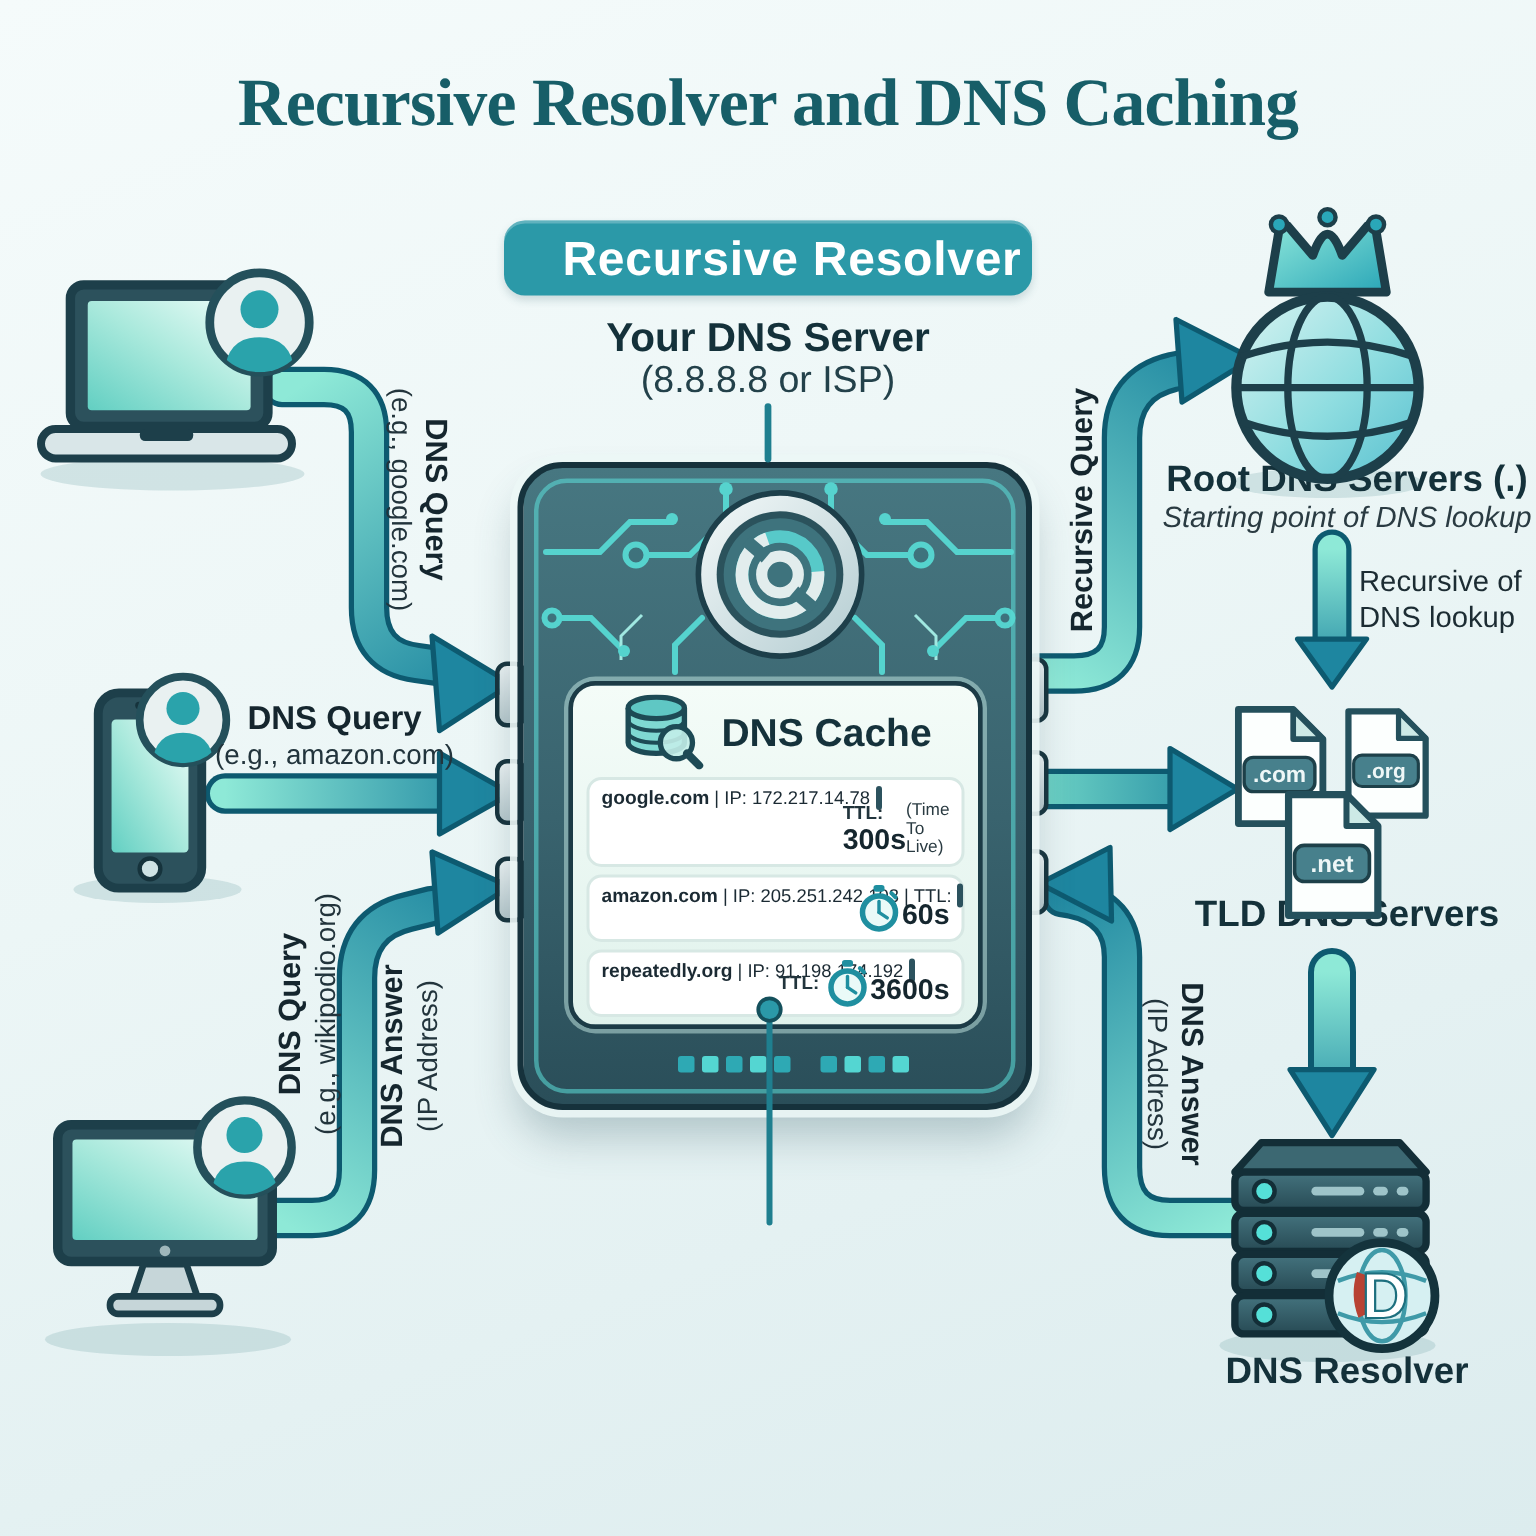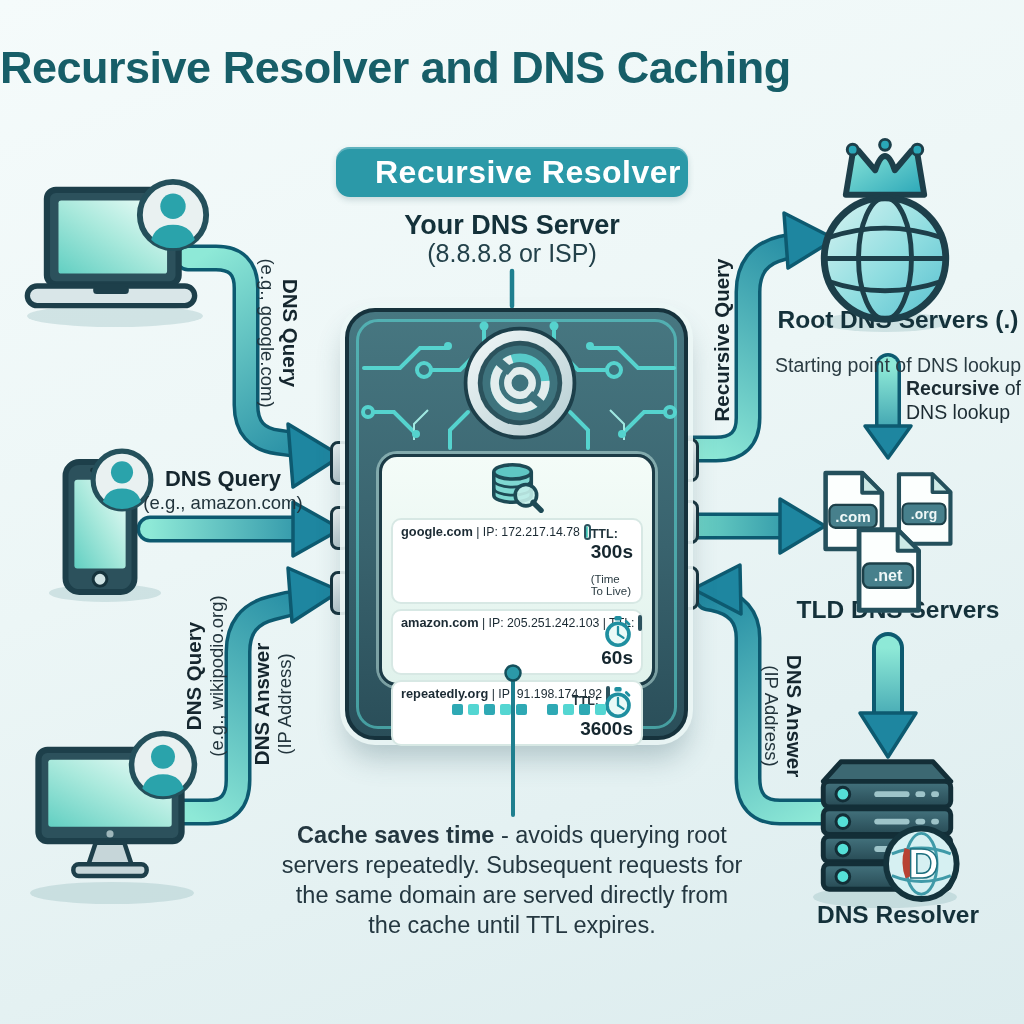--- a/index.html
+++ b/index.html
@@ -1,21 +1,21 @@
 <!DOCTYPE html>
 <html><head>
 <meta charset="utf-8">
 <style>
   html,body{margin:0;padding:0;background:#dfecee;}
   .canvas{position:relative;width:1024px;height:1024px;overflow:hidden;
     background:linear-gradient(160deg,#f5fbfb 0%,#ecf6f6 45%,#dcecee 100%);
     font-family:"Liberation Sans",sans-serif;color:#1c2c33;}
   .abs{position:absolute;}
-  .title{left:0;top:42px;width:1024px;font-size:45px;font-weight:bold;
-    color:#175e68;letter-spacing:-.5px;}
+  .title{left:0;top:42px;width:1024px;text-align:center;font-size:45px;font-weight:bold;
+    color:#175e68;letter-spacing:-.5px;font-family:Liberation Serif, serif;}
   .badge{left:336px;top:147px;width:352px;height:50px;background:#2b99a8;border-radius:14px;
     display:flex;align-items:center;justify-content:center;box-shadow:inset 0 2px 0 rgba(255,255,255,.25),0 3px 6px rgba(40,90,100,.2);}
   .badge span{color:#fff;font-size:32px;font-weight:bold;letter-spacing:.5px;margin-left:32px;}
   .srv-title{left:312px;top:210px;width:400px;text-align:center;font-size:27px;font-weight:bold;color:#14313a;}
   .srv-sub{left:312px;top:239px;width:400px;text-align:center;font-size:25px;color:#23414a;}
   
   .server{left:345px;top:308px;width:343px;height:432px;border-radius:30px;
     background:linear-gradient(180deg,#477781 0%,#39636e 55%,#2a4e59 100%);
     border:4px solid #16323c;box-sizing:border-box;z-index:2;
     box-shadow:0 0 0 5px rgba(236,247,246,.9),0 18px 28px rgba(55,95,105,.30);}
@@ -26,35 +26,35 @@
     padding:6px 9px;display:flex;flex-direction:column;gap:5px;box-shadow:0 0 0 3px rgba(200,235,230,.5);}
   .ph{display:flex;align-items:center;justify-content:center;gap:10px;height:50px;flex:none;}
   .ph .t{font-size:26px;font-weight:bold;color:#15323b;}
   .card{background:#fff;border:2px solid #d7e8e4;border-radius:10px;flex:1;
     display:flex;justify-content:space-between;padding:4px 8px;box-sizing:border-box;}
   .cl{display:flex;flex-direction:row;justify-content:flex-start;gap:4px;min-width:0;}
   .line{font-size:12.3px;white-space:nowrap;color:#1b2a33;}
   .line b{font-size:12.8px;}
   .track{width:158px;height:12px;border:2px solid #2c525e;border-radius:8px;background:#eef3f3;overflow:hidden;}
   .fill{height:100%;border-radius:5px;background:linear-gradient(90deg,#29adb6,#7ce8c4);}
-  .cr{display:flex;flex-direction:column;align-items:flex-end;justify-content:space-between;line-height:1.1;}
+  .cr{display:flex;flex-direction:row;align-items:flex-end;justify-content:space-between;line-height:1.1;}
   .ttl-lab{font-size:12.5px;font-weight:bold;color:#21343c;}
   .ttl-val{font-size:19px;font-weight:bold;color:#15262e;}
   .note{font-size:11.5px;color:#2a3b42;margin-top:10px;}
   .crrow{display:flex;align-items:center;gap:4px;}
   .vents{left:452px;top:704px;display:flex;gap:5px;z-index:3;}
   .vents i{width:11px;height:11px;border-radius:2px;background:#2ea9b4;}
   .vents i:nth-child(2n){background:#54d6d2;}
   .vents .sp{width:10px;background:transparent!important;}
   .port{width:21px;height:44px;border:3px solid #16323c;border-radius:8px;box-sizing:border-box;
     background:linear-gradient(180deg,#eef4f5,#b7c8cc);z-index:1;}
   
   .cap{width:250px;text-align:center;}
   .cap .b1{font-size:24.5px;font-weight:bold;color:#14313a;line-height:1.15;}
-  .cap .s1{font-size:19.5px;color:#2a3b42;margin-top:20px;}
+  .cap .s1{font-size:19.5px;color:#2a3b42;margin-top:0;font-style:italic;}
   .rl{font-size:19.5px;color:#1c2c33;line-height:1.25;}
   
   .vlabel{text-align:center;white-space:nowrap;}
   .cw{transform:translate(-50%,-50%) rotate(90deg);}
   .ccw{transform:translate(-50%,-50%) rotate(-90deg);}
   .lt{font-size:20.5px;font-weight:bold;color:#15262e;}
   .ls{font-size:18.5px;color:#22343c;}
   .hlabel{width:190px;text-align:center;}
   .footer{left:278px;top:821px;width:468px;text-align:center;font-size:23.5px;line-height:1.27;color:#243740;}
   svg{display:block;}
@@ -293,20 +293,21 @@
 
     <div class="panel">
       <div class="ph">
         <svg width="58" height="50" viewBox="0 0 64 56">
           <path d="M6 10 V36 a21 8 0 0 0 42 0 V10" fill="#7fd8d2" stroke="#1d4a55" stroke-width="4"></path>
           <ellipse cx="27" cy="10" rx="21" ry="8" fill="#5fc7c4" stroke="#1d4a55" stroke-width="4"></ellipse>
           <path d="M6 19 a21 8 0 0 0 42 0 M6 28 a21 8 0 0 0 42 0" fill="none" stroke="#1d4a55" stroke-width="3"></path>
           <circle cx="42" cy="36" r="12" fill="rgba(195,238,233,.9)" stroke="#1d4a55" stroke-width="4"></circle>
           <line x1="50" y1="44" x2="59" y2="53" stroke="#1d4a55" stroke-width="6" stroke-linecap="round"></line>
         </svg>
+        <span class="t">DNS Cache</span>
       </div>
 
       <div class="card">
         <div class="cl">
           <span class="line"><b>google.com</b><span> | IP: 172.217.14.78</span></span>
           <span class="track">
               <span class="fill" style="display: block; width: 64%;"></span>
             </span>
         </div>
         <div class="cr">
@@ -384,21 +385,21 @@
     <circle cx="118" cy="16" r="5.5" fill="#2aa7b8" stroke="#1d3f4a" stroke-width="3"></circle>
     <circle cx="85" cy="127" r="62" fill="url(#globeGrad)" stroke="#1d3f4a" stroke-width="7"></circle>
     <ellipse cx="85" cy="127" rx="27" ry="62" fill="none" stroke="#1d3f4a" stroke-width="5"></ellipse>
     <path d="M26 106 Q85 86 144 106 M26 150 Q85 170 144 150 M23 127 H147" fill="none" stroke="#1d3f4a" stroke-width="5"></path>
   </svg>
   <div class="abs cap" style="left:773px;top:306px;">
     <div class="b1">Root DNS Servers (.)</div>
     <div class="s1">Starting point of DNS lookup</div>
   </div>
   <div class="abs rl" style="left:906px;top:376px;width:115px;">
-    <span style="font-weight:bold;">Recursive</span><span> of</span><br>
+    <span style="font-weight:normal;">Recursive</span><span> of</span><br>
     <span>DNS lookup</span>
   </div>
 
   <svg class="abs" width="70" height="94" viewBox="0 0 92 112" style="left:818px;top:464px;z-index:1;">
     <path d="M10 6 H58 L84 32 V106 H10 Z" fill="#fcfffe" stroke="#24505c" stroke-width="6" stroke-linejoin="round"></path>
     <path d="M58 6 V32 H84 Z" fill="#cdeae6" stroke="#24505c" stroke-width="5" stroke-linejoin="round"></path>
     <rect x="15" y="48" width="62" height="30" rx="8" fill="#47808c" stroke="#1d4049" stroke-width="3"></rect>
     <text x="46" y="70" text-anchor="middle" font-family="Liberation Sans, sans-serif" font-size="20" font-weight="bold" fill="#eef7f7">.com</text>
   </svg>
   <svg class="abs" width="64" height="86" viewBox="0 0 92 112" style="left:892px;top:466px;z-index:1;">
@@ -467,23 +468,20 @@
     <div class="ls">(IP Address)</div>
   </div>
   <div class="abs vlabel ccw" style="left:722px;top:340px;">
     <div class="lt">Recursive Query</div>
   </div>
   <div class="abs vlabel cw" style="left:783px;top:716px;">
     <div class="lt">DNS Answer</div>
     <div class="ls">(IP Address)</div>
   </div>
 
-  <div class="abs footer">
-    <span style="font-weight:bold;">Cache saves time</span><span> - avoids querying root servers repeatedly. Subsequent requests for the same domain are served directly from the cache until TTL expires.</span>
-  </div>
 
   <svg class="abs noptr" width="1024" height="1024" style="left:0;top:0;z-index:4;">
     <line x1="512" y1="271" x2="512" y2="306" stroke="#1f7f8f" stroke-width="4.5" stroke-linecap="round"></line>
     <line x1="513" y1="676" x2="513" y2="815" stroke="#1f7f8f" stroke-width="4" stroke-linecap="round"></line>
     <circle cx="513" cy="673" r="7.5" fill="#2b99a8" stroke="#14505c" stroke-width="2.5"></circle>
   </svg>
 
 </div>
 
 </body></html>

